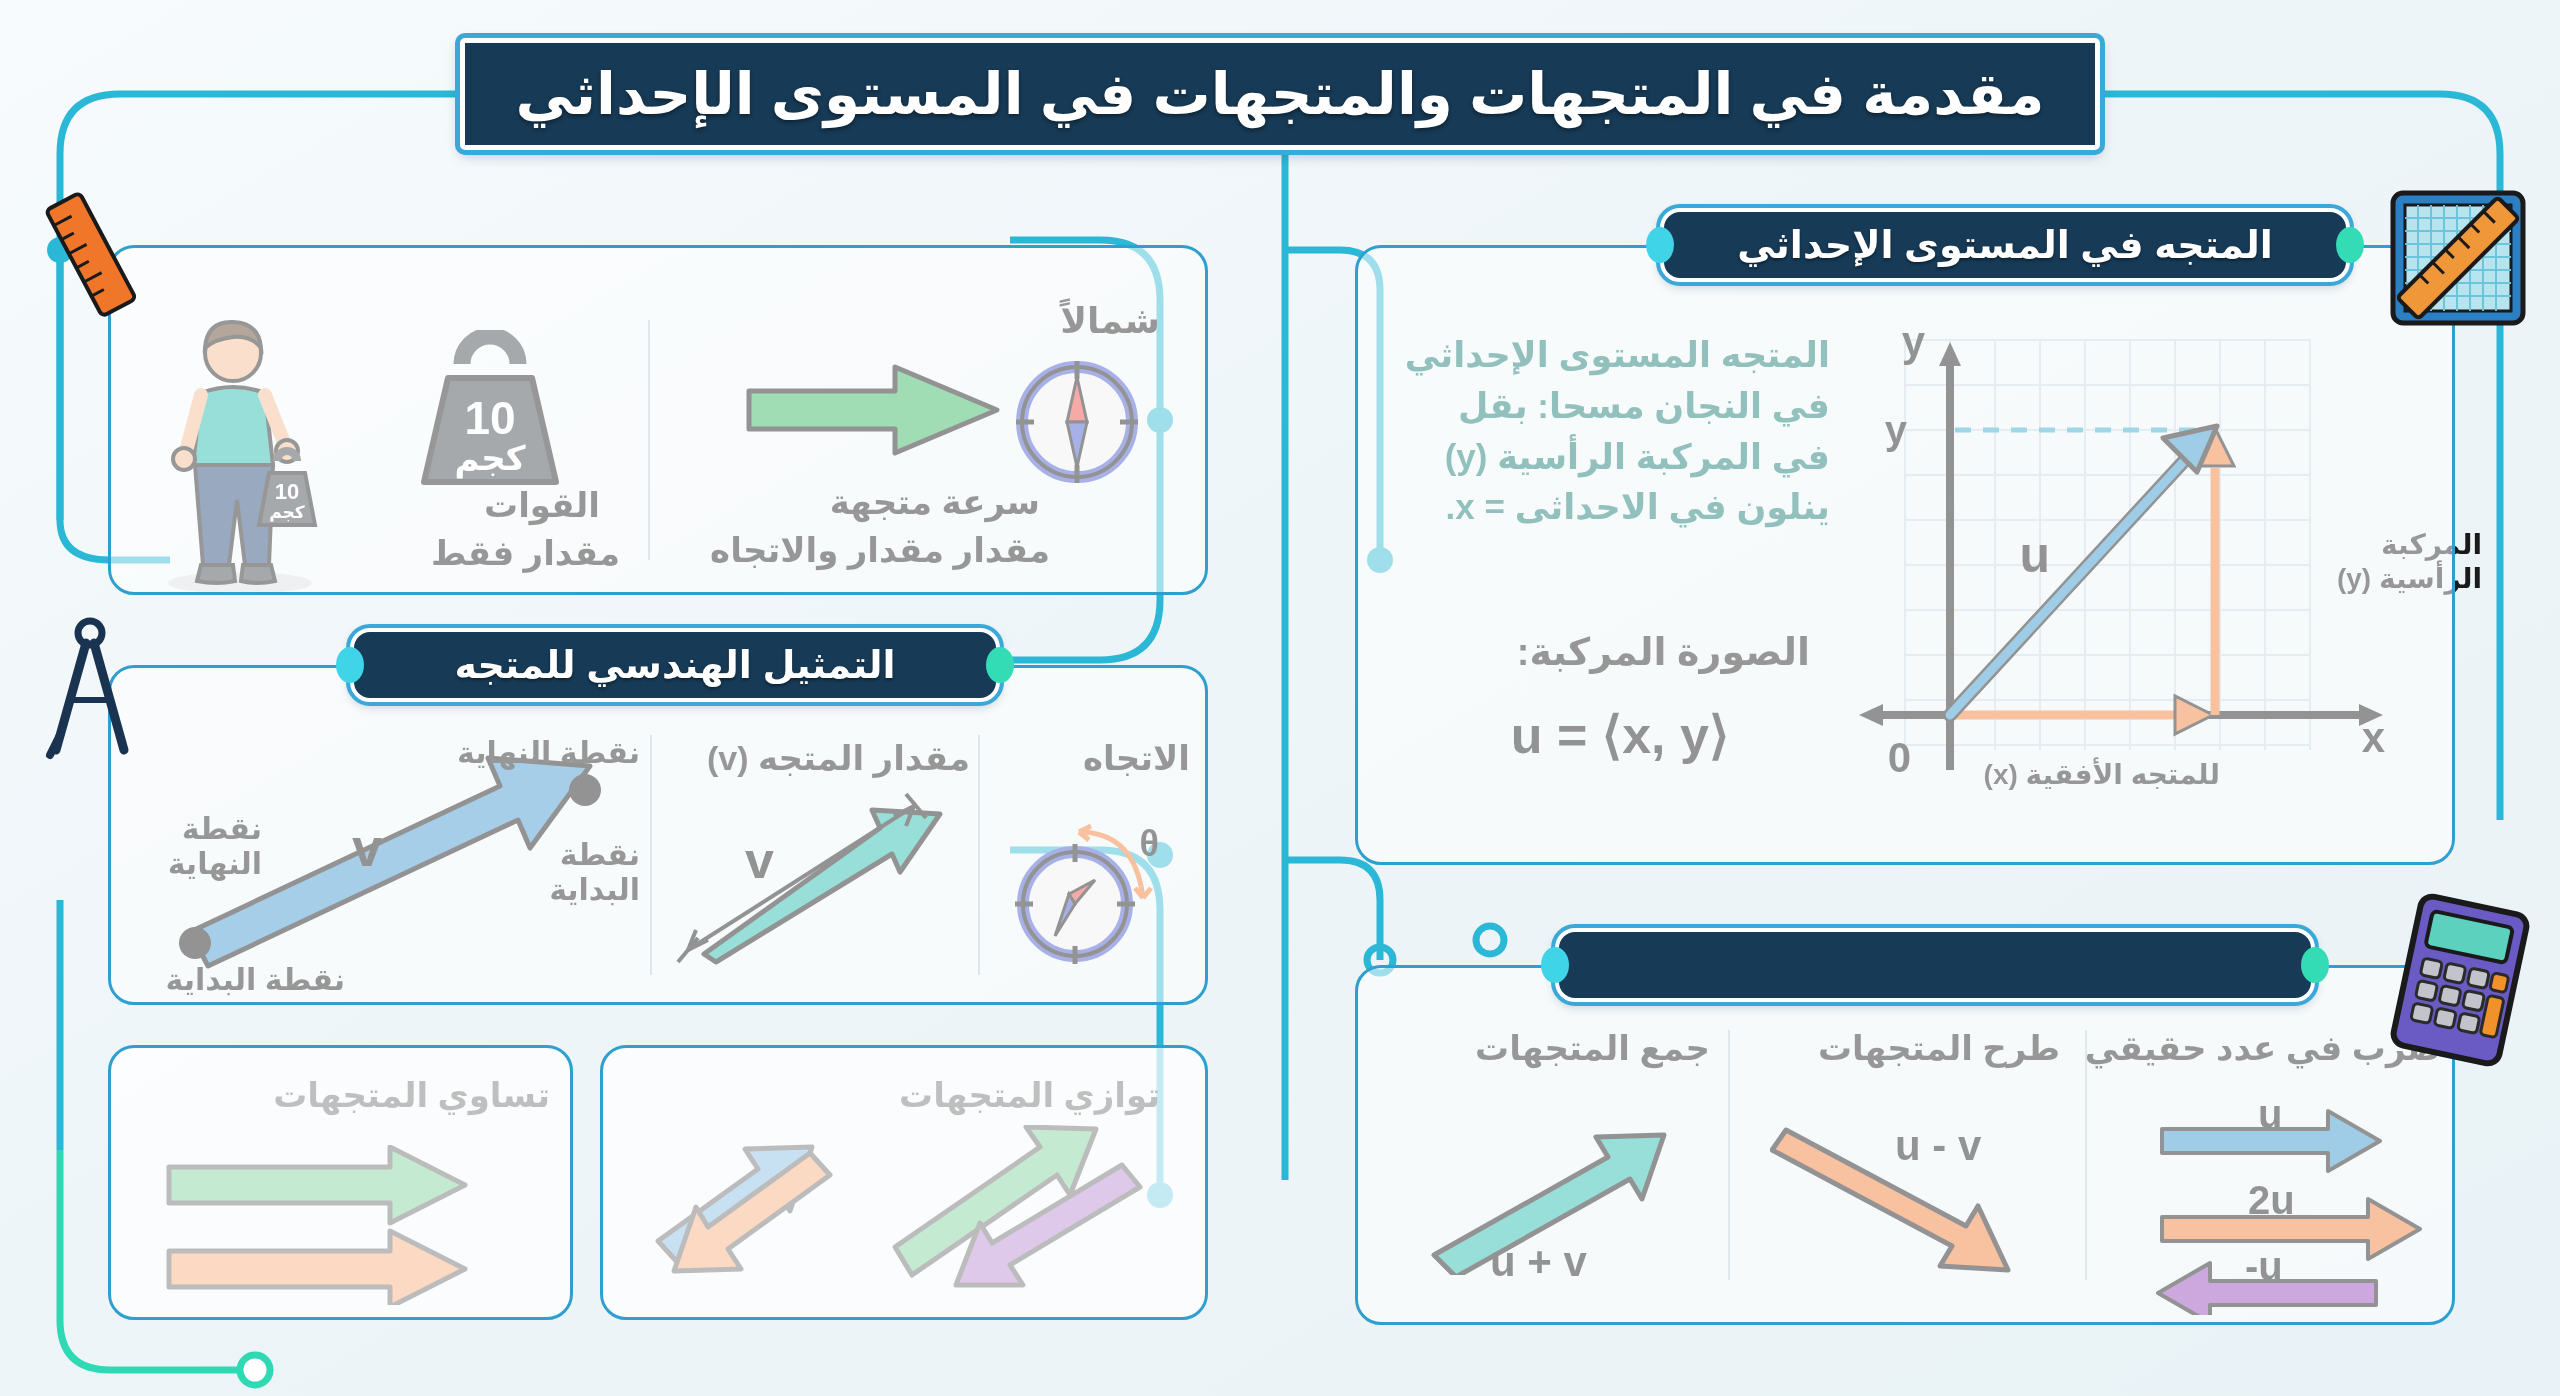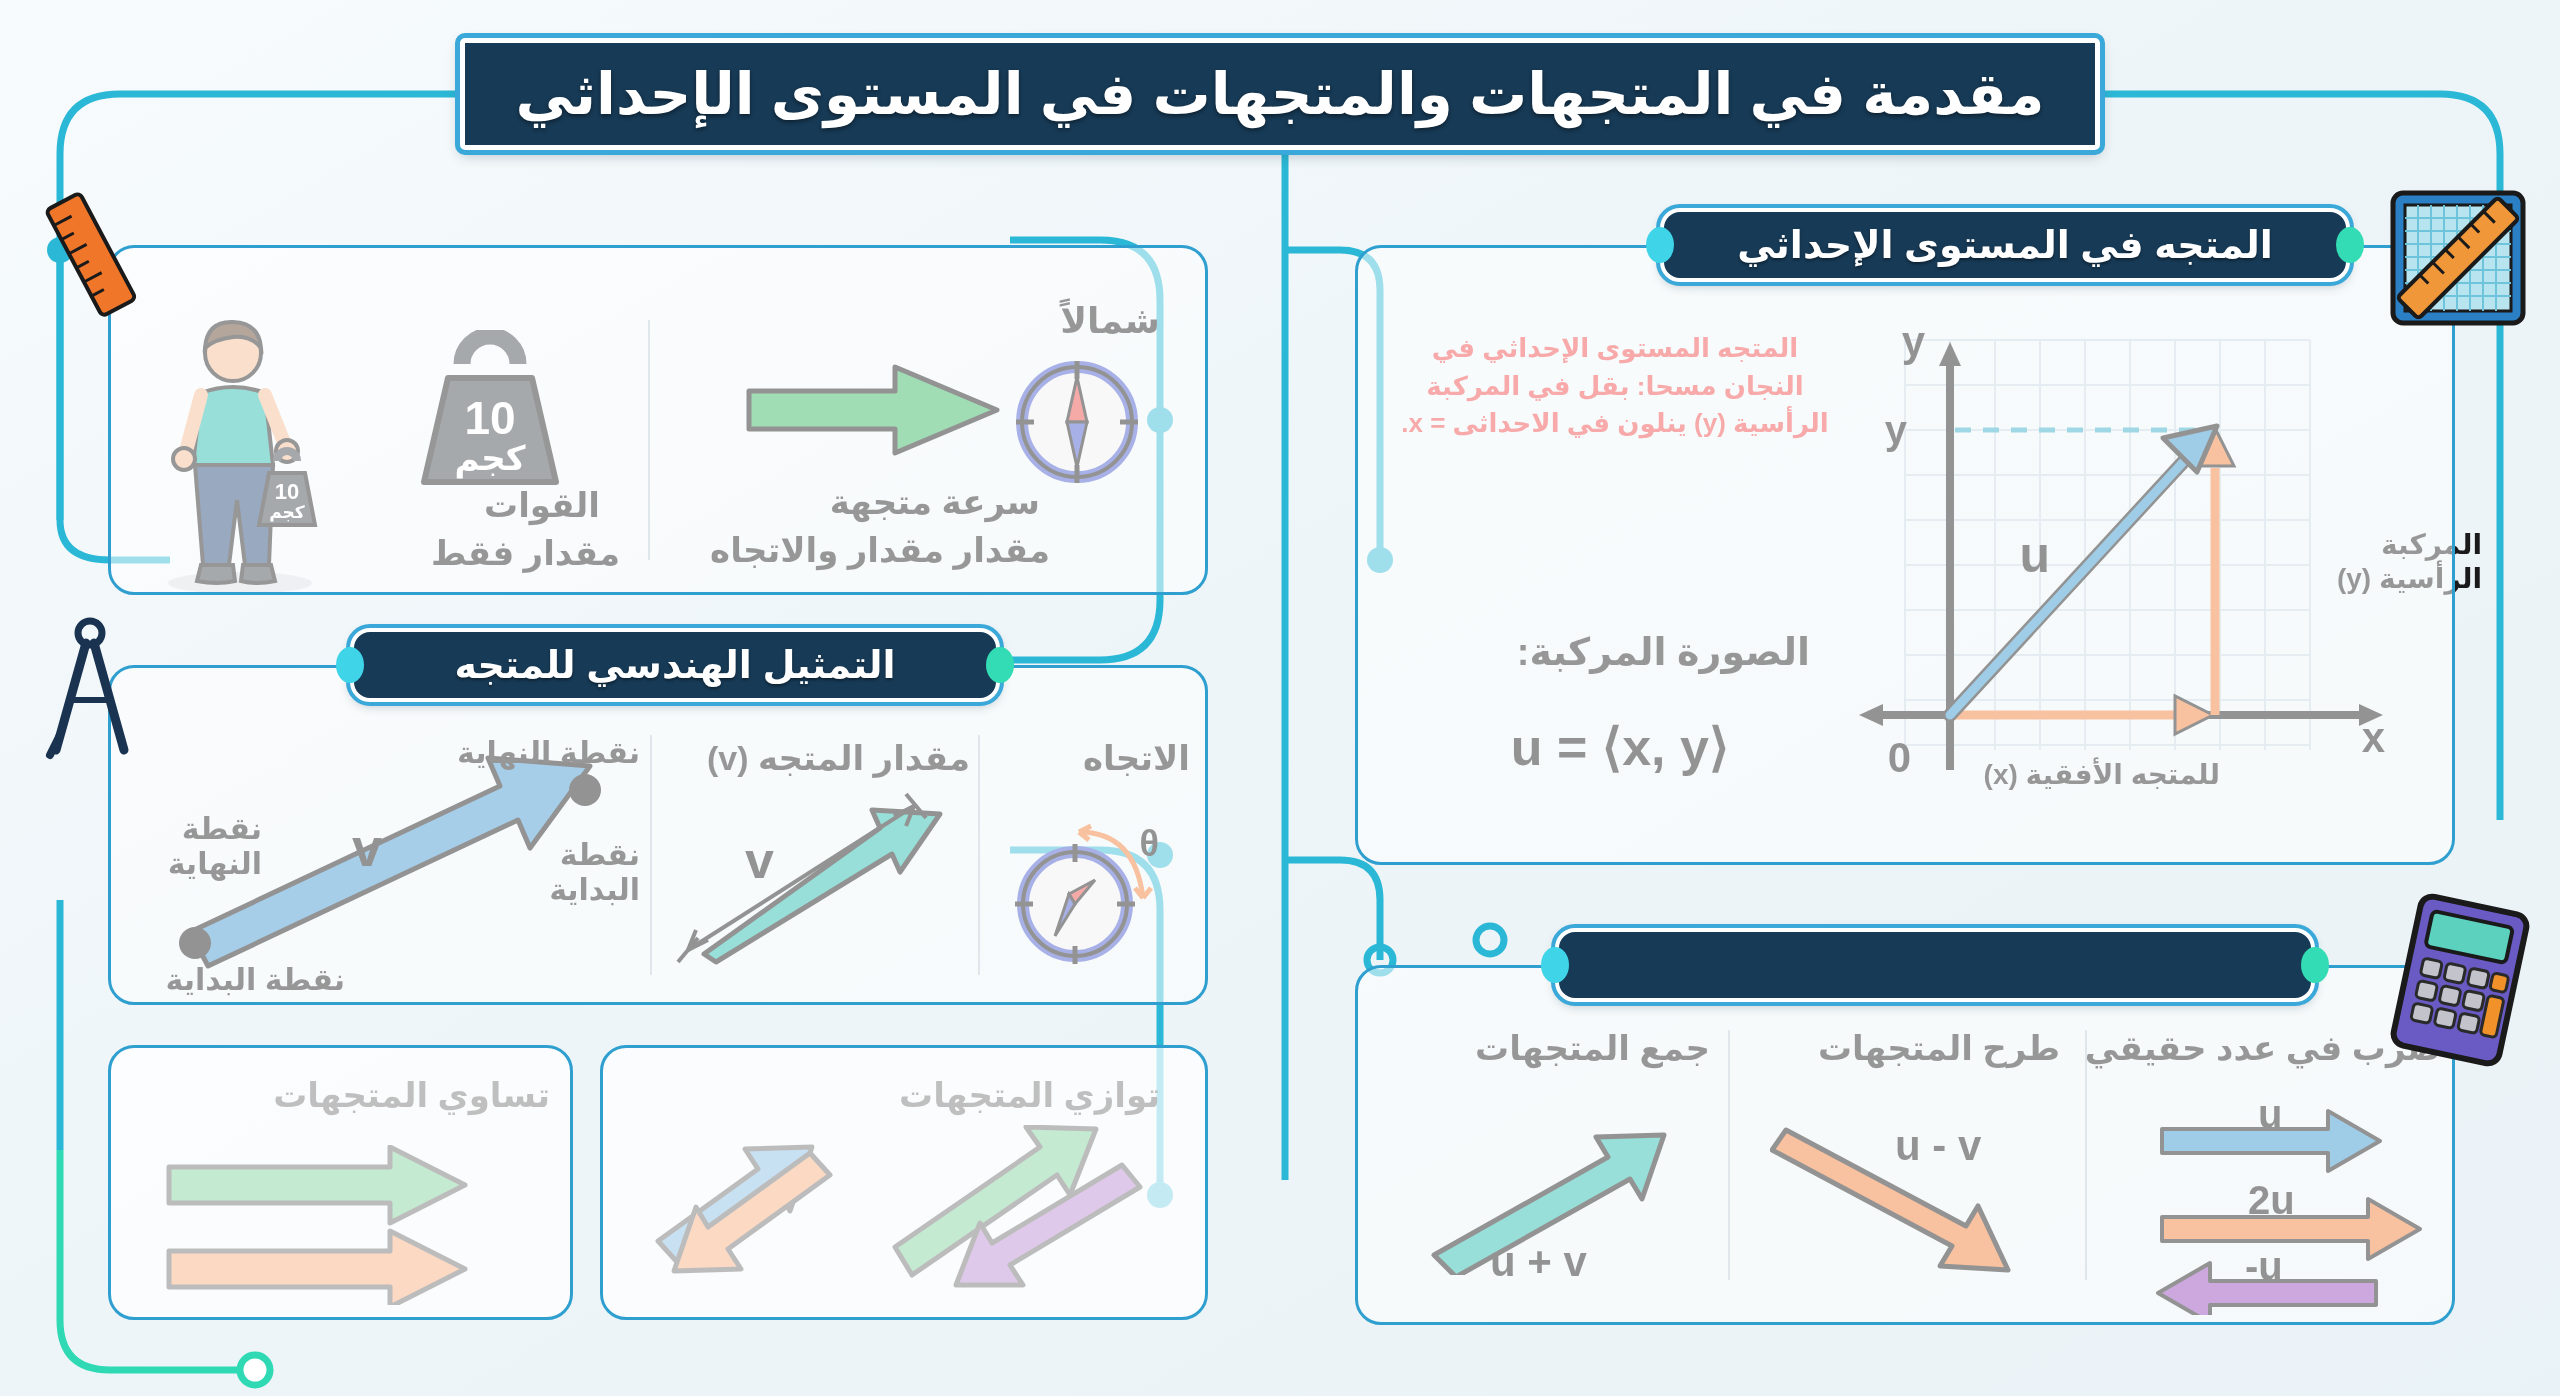--- a/index.html
+++ b/index.html
@@ -387,25 +387,25 @@
   </div>
 
   <div class="card big" style="left:1355px; top:245px; width:1100px; height:620px;"></div>
 
   <div class="sec-pill" style="left:1660px; top:208px; width:690px;">
     <span>المتجه في المستوى الإحداثي</span>
     <i class="pill-dot l" style="background:#3fd4e8;"></i>
     <i class="pill-dot r" style="background:#33dcb4;"></i>
   </div>
 
-  <div style="position:absolute; left:1400px; top:330px; width:430px; font-size:26px; font-weight:bold;
-              color:#ef4444; line-height:1.45; text-align:center;">المتجه المستوى الإحداثي في النجان مسحا: بقل في المركبة الرأسية (y) ينلون في الاحداثى = x.</div>
+  <div style="position:absolute; left:1400px; top:330px; width:430px; font-size:35px; font-weight:bold;
+              color:#0f766e; line-height:1.45; ">المتجه المستوى الإحداثي في النجان مسحا: بقل في المركبة الرأسية (y) ينلون في الاحداثى = x.</div>
 
   <div class="cap" style="left:1430px; top:630px; width:380px; font-size:38px;">الصورة المركبة:</div>
-  <div class="mathlab" style="left:1470px; top:705px; width:300px; font-size:52px; text-align:center;margin-top:12px;">u = ⟨x, y⟩</div>
+  <div class="mathlab" style="left:1470px; top:705px; width:300px; font-size:52px; text-align:center;">u = ⟨x, y⟩</div>
 
   <div style="position:absolute; left:1845px; top:320px;">
     <svg width="580" height="480" viewBox="0 0 580 480">
 
       <g stroke="#c8d7e2" stroke-width="2">
         <line x1="60" y1="20" x2="60" y2="430"></line>
           <line x1="105" y1="20" x2="105" y2="430"></line>
         <line x1="150" y1="20" x2="150" y2="430"></line>
           <line x1="195" y1="20" x2="195" y2="430"></line>
         <line x1="240" y1="20" x2="240" y2="430"></line>

